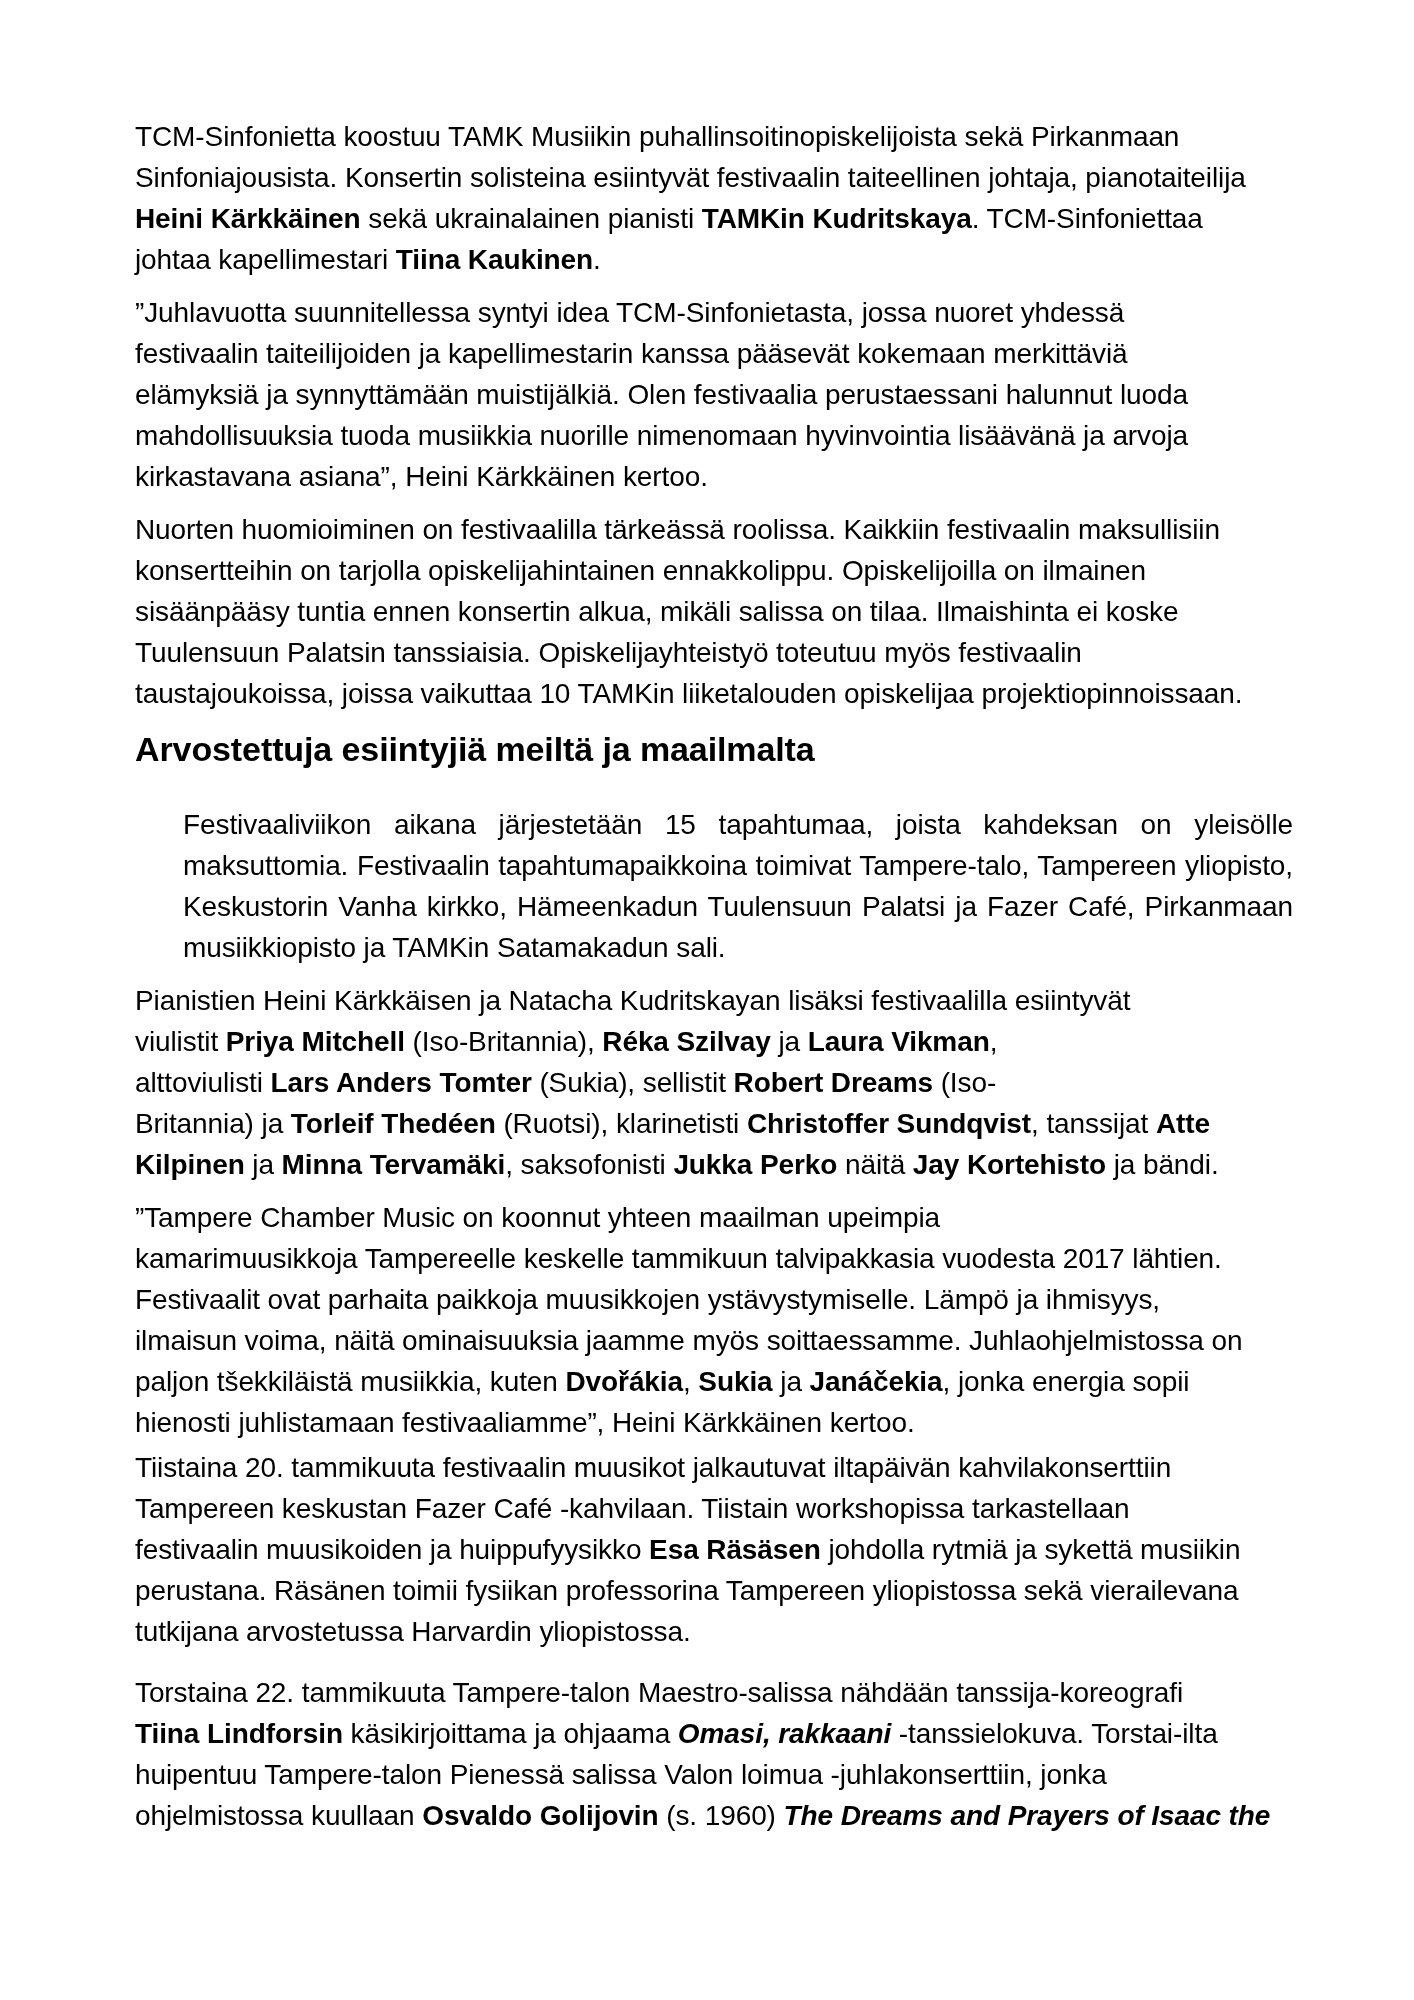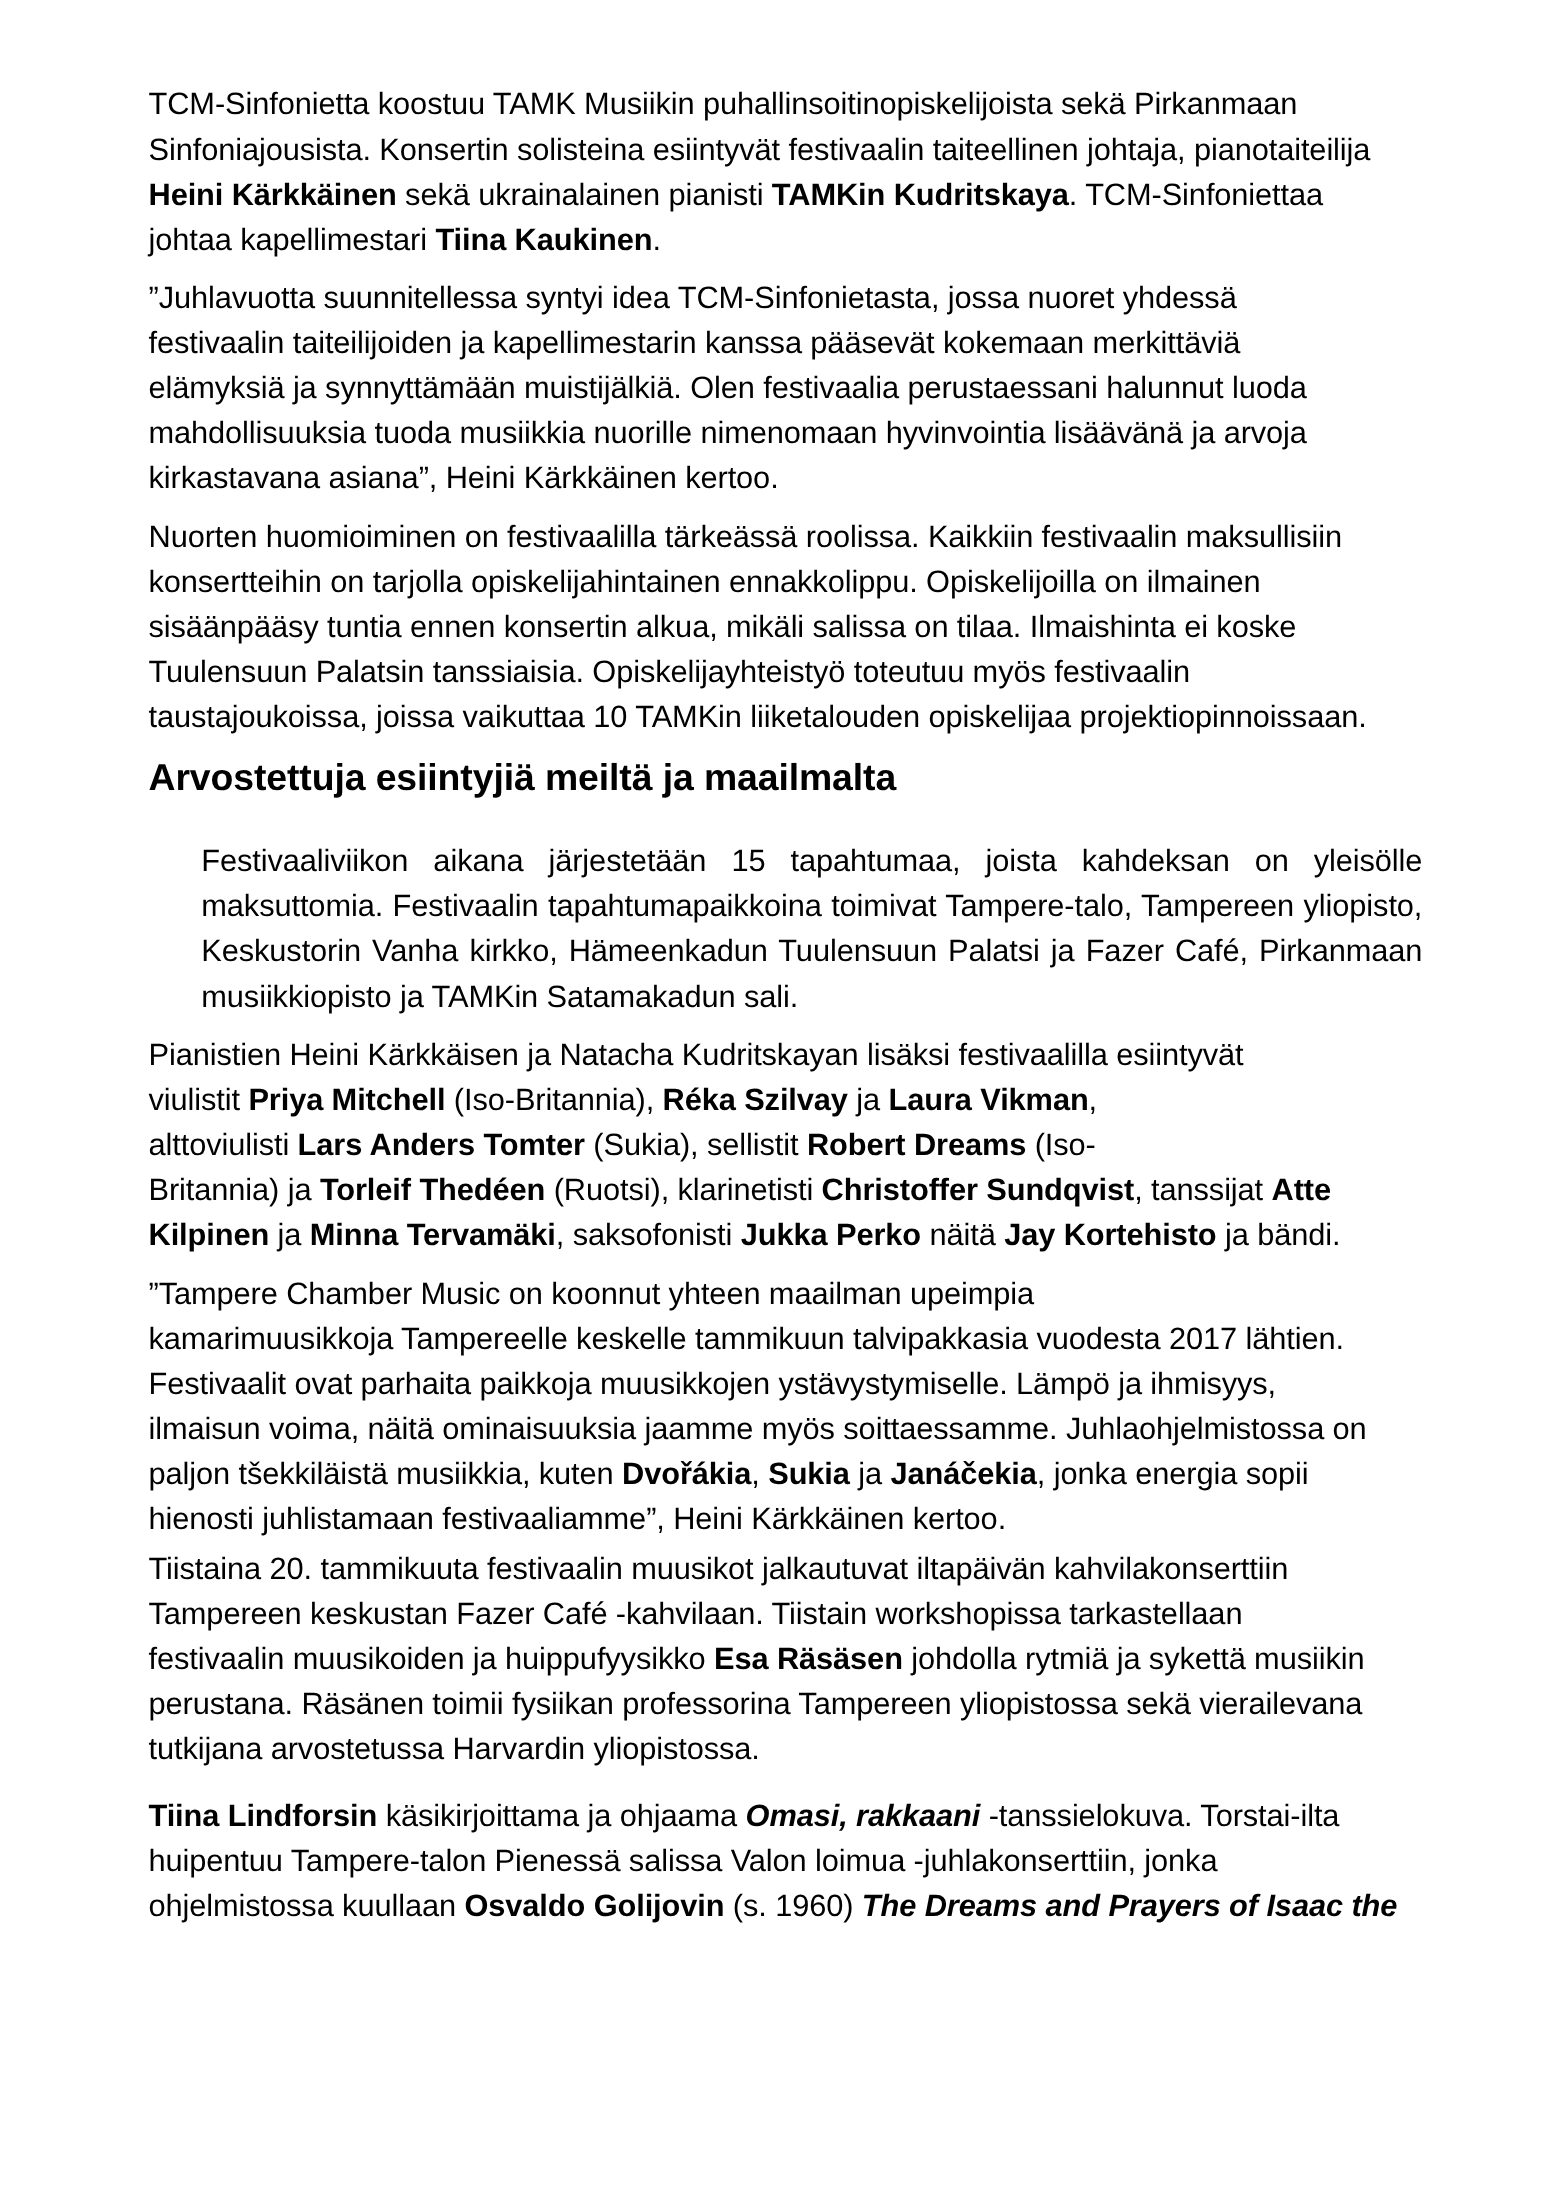--- a/index.html
+++ b/index.html
@@ -9,21 +9,21 @@
     height: 2000px;
     background: #ffffff;
     color: #000000;
     font-family: "Liberation Sans", "DejaVu Sans", sans-serif;
     overflow: hidden;
   }
   .page {
     box-sizing: border-box;
     width: 1414px;
     height: 1616px;
-    padding: 74px 100px 120px 135px;
+    padding: 116px 100px 120px 135px;
   }
   .doc {
     width: 1158px;
   }
   .para {
     margin: 0 0 12px 0;
     font-size: 28px;
     line-height: 41px;
     letter-spacing: -0.1px;
     white-space: pre;          
@@ -76,17 +76,18 @@
 kamarimuusikkoja Tampereelle keskelle tammikuun talvipakkasia vuodesta 2017 lähtien.
 Festivaalit ovat parhaita paikkoja muusikkojen ystävystymiselle. Lämpö ja ihmisyys,
 ilmaisun voima, näitä ominaisuuksia jaamme myös soittaessamme. Juhlaohjelmistossa on
 paljon tšekkiläistä musiikkia, kuten </span><span class="b">Dvořákia</span><span>, </span><span class="b">Sukia</span><span> ja </span><span class="b">Janáčekia</span><span>, jonka energia sopii
 hienosti juhlistamaan festivaaliamme”, Heini Kärkkäinen kertoo.</span></p>
       <p class="para tight"><span>Tiistaina 20. tammikuuta festivaalin muusikot jalkautuvat iltapäivän kahvilakonserttiin
 Tampereen keskustan Fazer Café -kahvilaan. Tiistain workshopissa tarkastellaan
 festivaalin muusikoiden ja huippufyysikko </span><span class="b">Esa Räsäsen</span><span> johdolla rytmiä ja sykettä musiikin
 perustana. Räsänen toimii fysiikan professorina Tampereen yliopistossa sekä vierailevana
 tutkijana arvostetussa Harvardin yliopistossa.</span></p>
-      <p class="para spaced"><span class="b">Tiina Lindforsin</span><span> käsikirjoittama ja ohjaama </span><span class="bi">Omasi, rakkaani</span><span> -tanssielokuva. Torstai-ilta
+      <p class="para spaced"><span>Torstaina 22. tammikuuta Tampere-talon Maestro-salissa nähdään tanssija-koreografi
+</span><span class="b">Tiina Lindforsin</span><span> käsikirjoittama ja ohjaama </span><span class="bi">Omasi, rakkaani</span><span> -tanssielokuva. Torstai-ilta
 huipentuu Tampere-talon Pienessä salissa Valon loimua -juhlakonserttiin, jonka
 ohjelmistossa kuullaan </span><span class="b">Osvaldo Golijovin</span><span> (s. 1960) </span><span class="bi">The Dreams and Prayers of Isaac the</span></p>
     </div>
 </div>
 
 </body></html>

